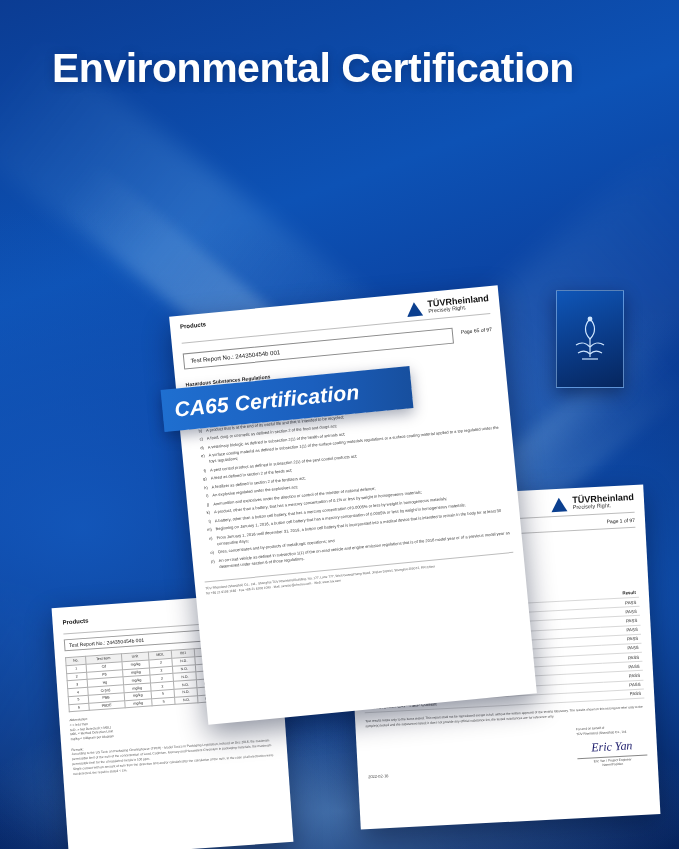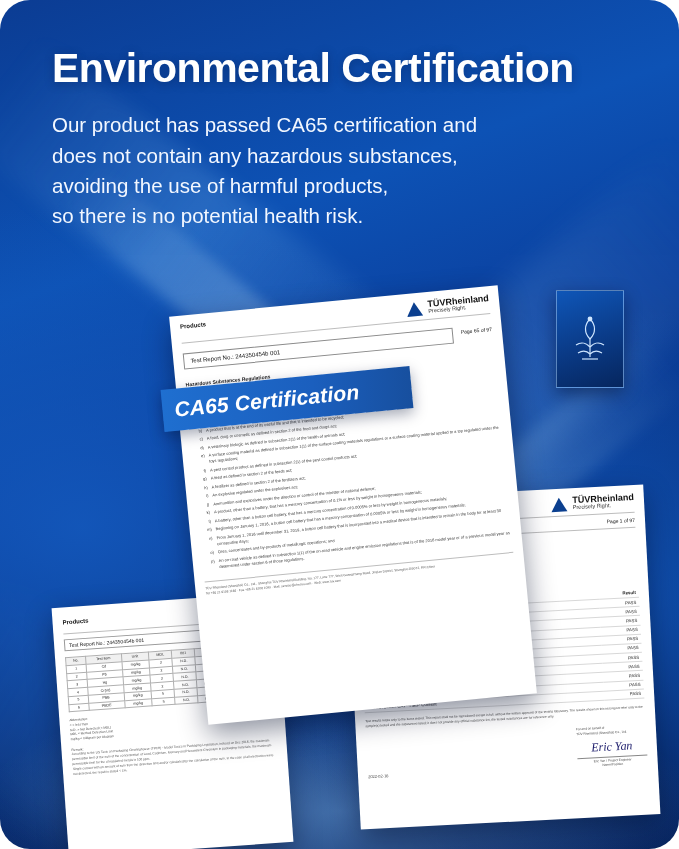--- a/index.html
+++ b/index.html
@@ -12,21 +12,20 @@
   }
   .page {
     position: relative;
     width: 679px;
     height: 849px;
     overflow: hidden;
     background:
       radial-gradient(ellipse 700px 520px at 12% 62%, rgba(20,90,190,0.85) 0%, rgba(10,50,130,0.0) 62%),
       radial-gradient(ellipse 620px 480px at 88% 70%, rgba(20,100,210,0.7) 0%, rgba(8,40,110,0.0) 60%),
       linear-gradient(160deg, #0b3c93 0%, #0d52b5 28%, #0a3e9c 48%, #072a6e 72%, #041c52 100%);
-    border-radius: 30px;
   }
   
   .ray {
     position: absolute;
     transform-origin: center;
     pointer-events: none;
     opacity: .55;
   }
   .ray.r1 {
     left: -60px; top: 180px; width: 520px; height: 130px;
@@ -229,24 +228,20 @@
 
   <div class="ray r1"></div>
   <div class="ray r2"></div>
   <div class="ray r3"></div>
   <div class="ray r4"></div>
   <div class="ray r5"></div>
   <div class="glow-bottom"></div>
 
   <div class="header">
     <h1 class="title">Environmental Certification</h1>
-    <p class="subtitle">Our product has passed CA65 certification and
-does not contain any hazardous substances,
-avoiding the use of harmful products,
-so there is no potential health risk.</p>
   </div>
 
   <div class="doc" id="doc-left">
     <div class="pad">
       <div class="rowflex">
         <div class="prod-label">Products</div>
         <div class="tuv">
           <div class="tuv-tri"></div>
         </div>
       </div>

